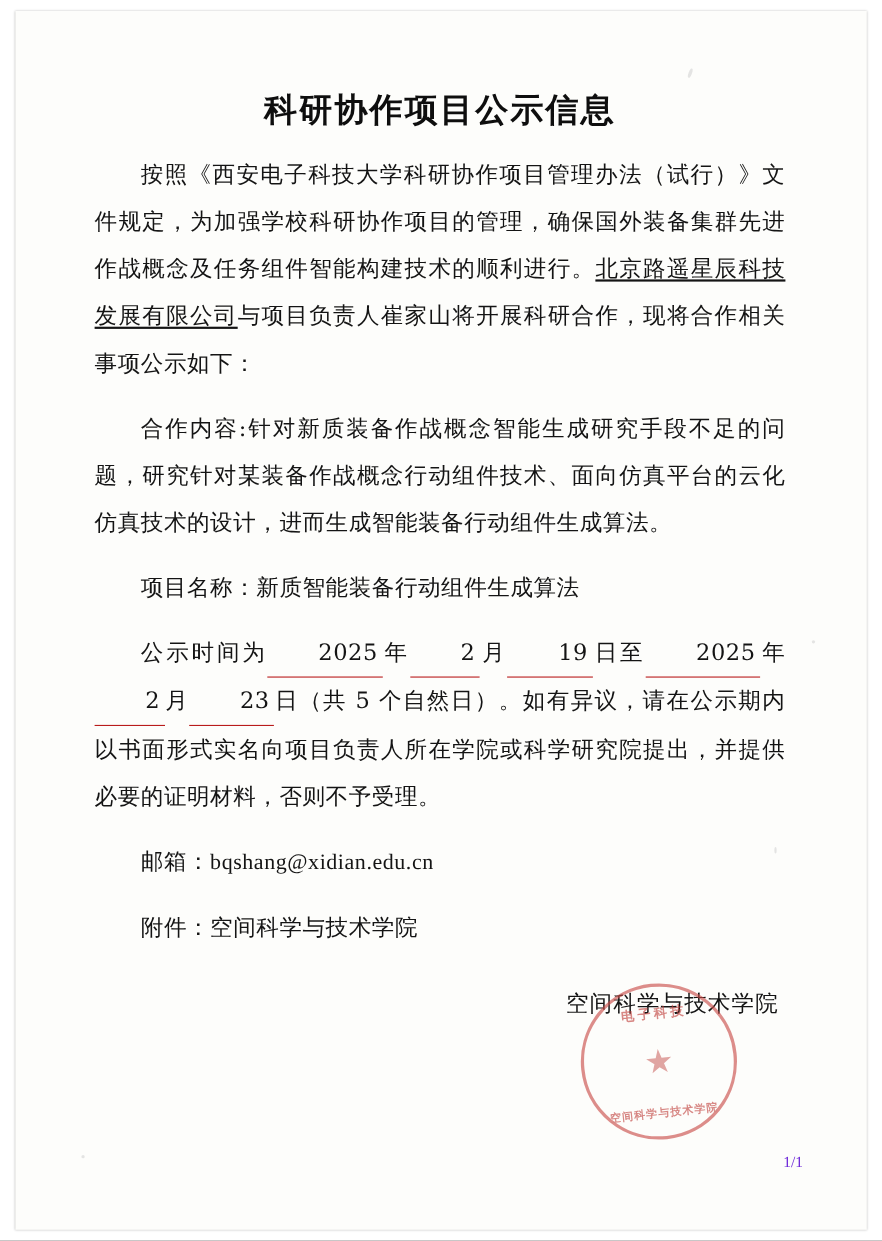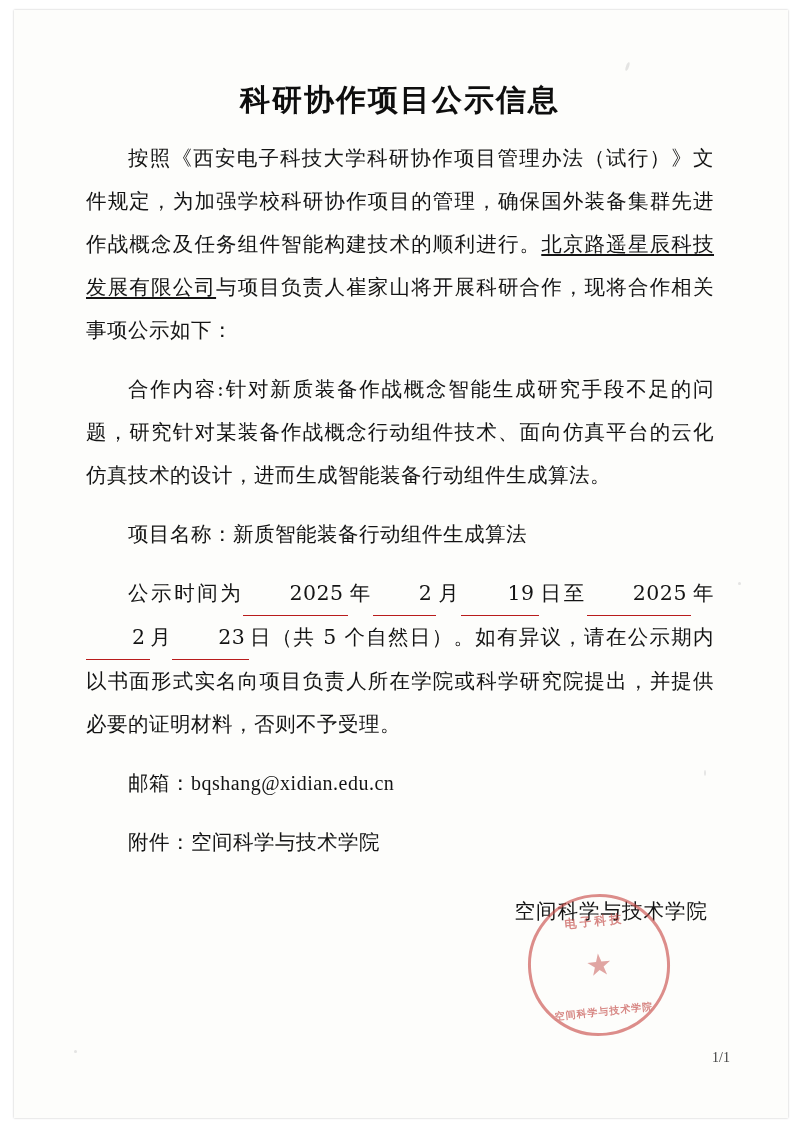--- a/index.html
+++ b/index.html
@@ -116,21 +116,21 @@
     letter-spacing: 3px;
     font-weight: bold;
   }
   .seal .arc-top { top: 16px; }
   .seal .arc-bot { bottom: 14px; font-size: 10px; letter-spacing: 1px; }
   .pagenum {
     position: absolute;
     right: 58px;
     bottom: 52px;
     font-size: 14px;
-    color: #404040;
+    color: #6d28d9;
     font-family: "Liberation Serif", serif;
   }
 </style>
 </head>
 <body>
 
 <div class="page">
   <div class="paper">
 
     <span class="speck" style="left:612px;top:52px;width:3px;height:9px;transform:rotate(20deg);"></span>

